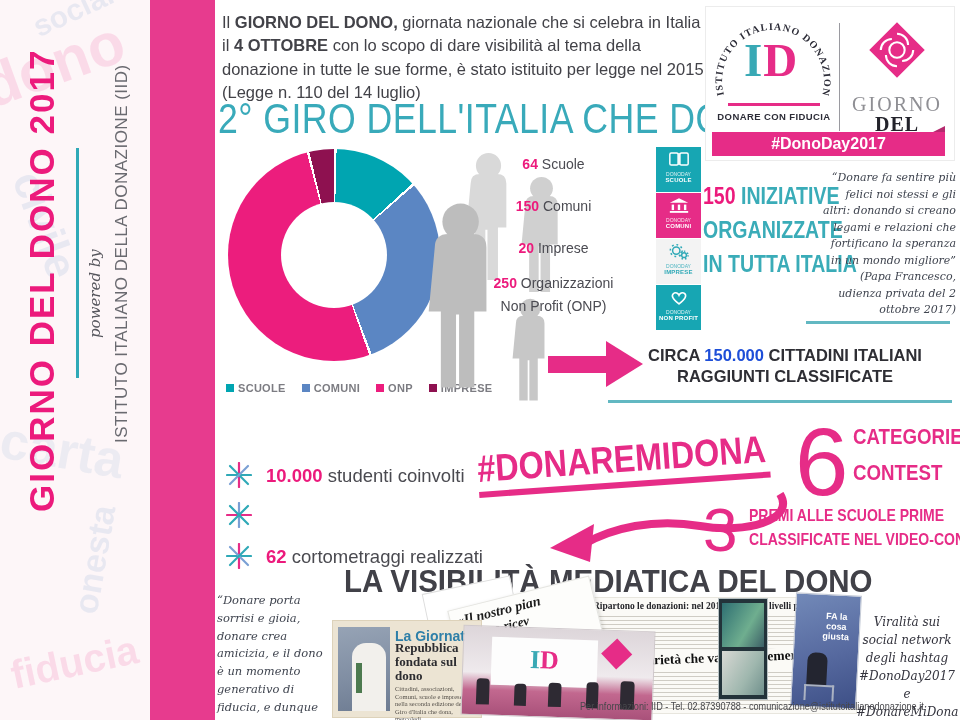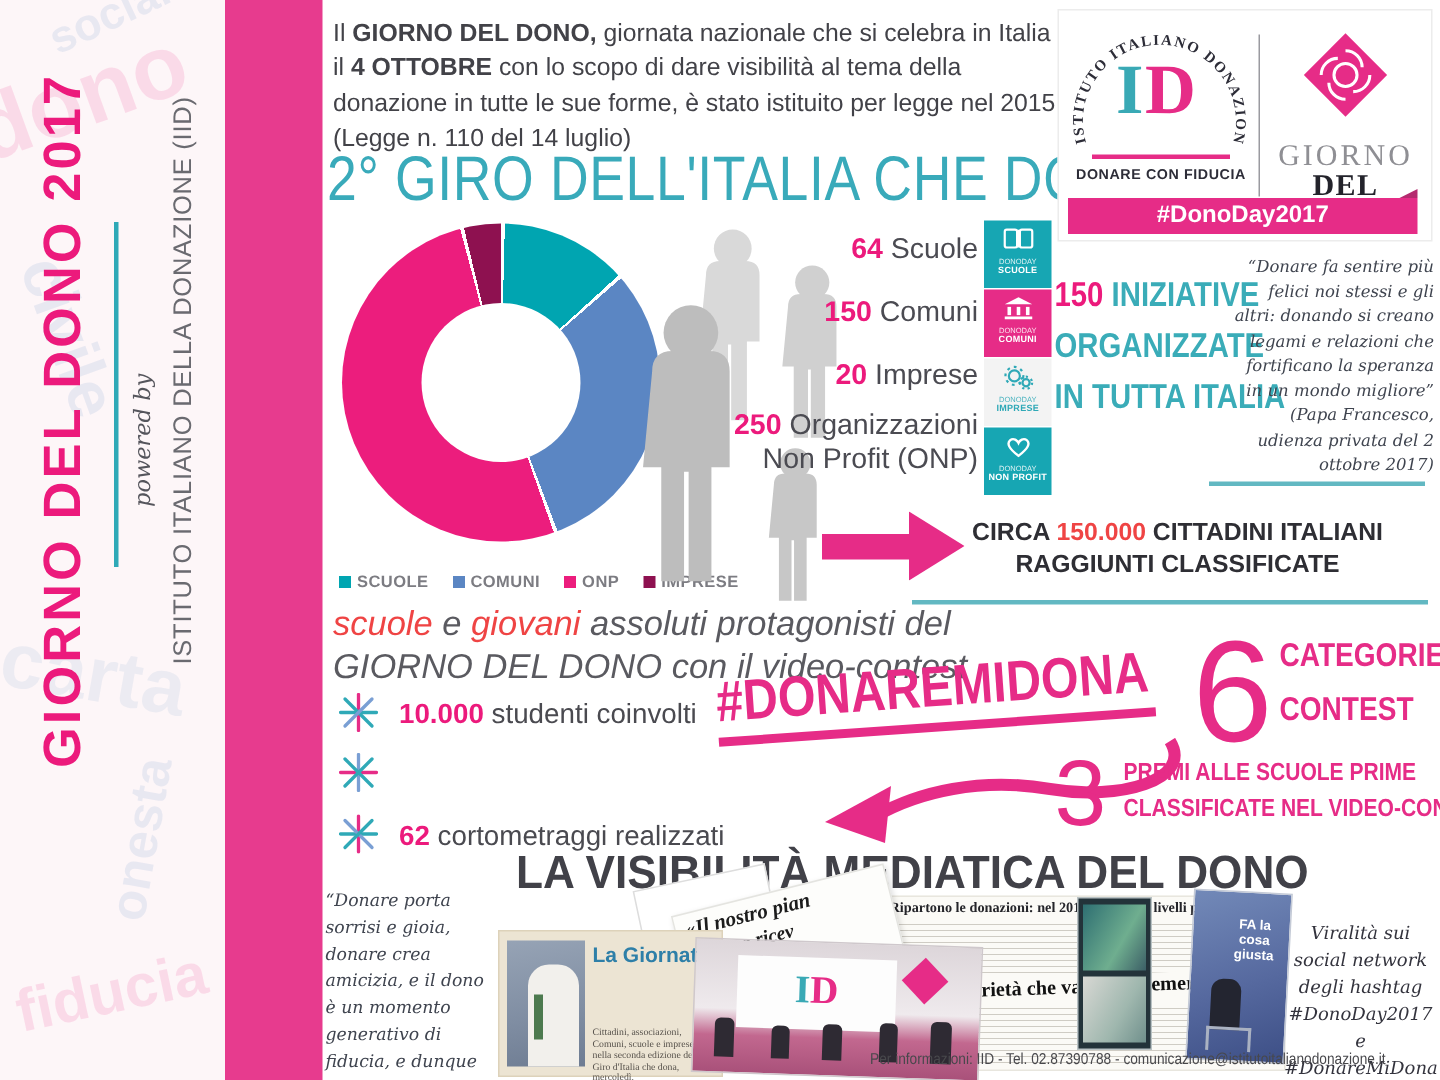--- a/index.html
+++ b/index.html
@@ -1,19 +1,19 @@
 <!DOCTYPE html>
 <html><head>
 <meta charset="utf-8">
 <style>
   html,body{margin:0;padding:0;background:#888;}
   #canvas{position:relative;width:960px;height:720px;background:#ffffff;overflow:hidden;
           font-family:"Liberation Sans",sans-serif;color:#3a3a40;}
   .abs{position:absolute;}
-  .pink{color:#ef4444;}
+  .pink{color:#1d4ed8;}
   .bold{font-weight:bold;}
   .cond{transform:scaleX(.85);transform-origin:left top;white-space:nowrap;}
 
   
   .wm-strip{left:0;top:0;width:150px;height:720px;background:#fdf6f8;overflow:hidden;}
   .wm{position:absolute;font-weight:bold;opacity:.12;white-space:nowrap;}
   .pink-bar{left:150px;top:0;width:65px;height:720px;background:#e73b8e;}
   .vert{writing-mode:vertical-rl;transform:rotate(180deg);white-space:nowrap;}
   .side-title{left:22px;top:42px;height:470px;font-size:35px;font-weight:bold;color:#ec1a7c;letter-spacing:2px;}
   .side-line{left:76px;top:148px;width:3px;height:230px;background:#2fa9b7;}
@@ -29,21 +29,21 @@
   .donut{position:absolute;inset:0;border-radius:50%;}
   .donut-hole{position:absolute;left:53px;top:53px;width:106px;height:106px;border-radius:50%;background:#fff;}
   .legend{left:226px;top:382px;width:250px;display:flex;gap:16px;align-items:center;}
   .legend-item{display:flex;align-items:center;gap:4px;font-size:11px;color:#7c7c82;font-weight:bold;letter-spacing:.3px;}
   .legend-sq{width:8px;height:8px;display:inline-block;}
 
   
   .people{left:415px;top:150px;}
 
   
-  .stat{left:455px;width:197px;text-align:right;font-size:19px;color:#4b4b52;}
+  .stat{left:455px;width:197px;text-align:center;font-size:14px;color:#4b4b52;}
   .stat .num{font-weight:bold;color:#ec1a7c;}
   .stat2{line-height:23px;}
 
   
   .badge{left:656px;width:45px;height:45px;text-align:center;overflow:hidden;}
   .badge-teal{background:#17a6b3;color:#fff;}
   .badge-pink{background:#e62c87;color:#fff;}
   .badge-light{background:#f3f3f3;color:#2fa9b7;}
   .badge svg{margin-top:4px;}
   .badge .brand{display:block;font-size:5px;line-height:5px;opacity:.85;}
@@ -277,24 +277,20 @@
   <svg class="abs" style="left:548px;top:341px;" width="95" height="46">
     <rect y="15" width="58" height="17" fill="#e62c87"></rect>
     <polygon points="58,0 95,23 58,46" fill="#e62c87"></polygon>
   </svg>
   <div class="abs reach">
     <span>CIRCA </span><span class="pink">150.000</span><span> CITTADINI ITALIANI</span><br>
     <span>RAGGIUNTI CLASSIFICATE</span>
   </div>
   <div class="abs teal-line" style="left:608px;top:400px;width:344px;"></div>
 
-  <div class="abs protag">
-    <span class="pink">scuole</span><span> e </span><span class="pink">giovani</span><span> assoluti protagonisti del</span><br>
-    <span>GIORNO DEL DONO con il video-contest</span>
-  </div>
 
   <svg class="abs star" style="top:462px;" width="26" height="26">
       <g stroke-linecap="round" stroke-width="2.2">
         <line x1="13" y1="1" x2="13" y2="25" stroke="#e62c87"></line>
         <line x1="1" y1="13" x2="25" y2="13" stroke="#2fa9b7"></line>
         <line x1="4" y1="4" x2="22" y2="22" stroke="#2fa9b7"></line>
         <line x1="22" y1="4" x2="4" y2="22" stroke="#7a9fd4"></line>
       </g>
     </svg>
   <div class="abs bullet-text" style="top:465px;"><span class="num">10.000</span><span> studenti coinvolti</span></div>
@@ -349,20 +345,21 @@
   <div class="abs clip2">
     <div style="font-size:14px;">«Il nostro pian</div>
     <div style="font-size:13px;margin-left:14px;">dono ricev</div>
     <div style="font-size:12px;margin-left:28px;">da co</div>
   </div>
   <div class="abs clip1">
     <div class="clip1-photo">
         <div class="pope"></div>
       </div>
     <div class="clip1-kicker">La Giornata</div>
+    <div class="clip1-head">Repubblica fondata sul dono</div>
     <div class="clip1-body">Cittadini, associazioni, Comuni, scuole e imprese nella seconda edizione del Giro d'Italia che dona, mercoledì.</div>
   </div>
   <div class="abs tv1">
     <div class="tv1-panel">
       <span class="tv1-id"><span style="color:#39a9b5;">I</span><span style="color:#e62c87;">D</span></span>
     </div>
     <div class="tv1-diamond"></div>
     <div class="fig" style="left:14px;top:52px;width:13px;height:26px;"></div>
     <div class="fig" style="left:52px;top:56px;width:12px;height:22px;"></div>
     <div class="fig" style="left:86px;top:54px;width:13px;height:24px;"></div>

